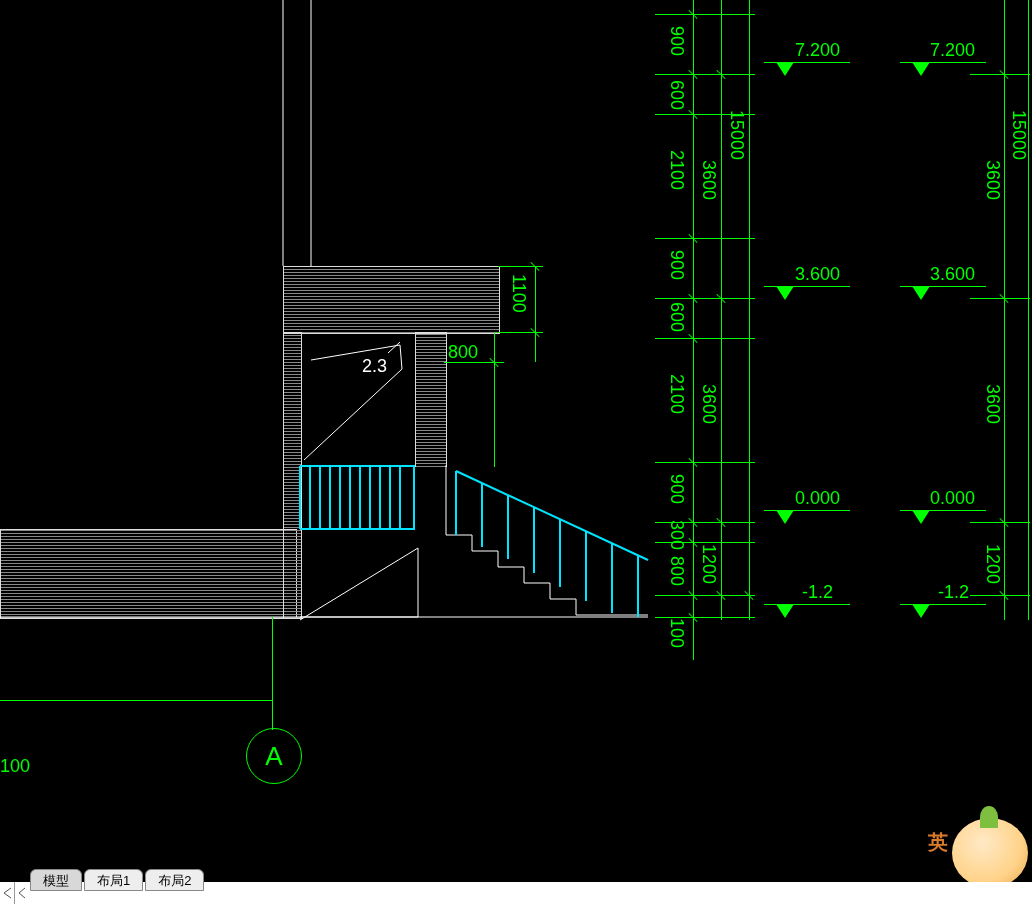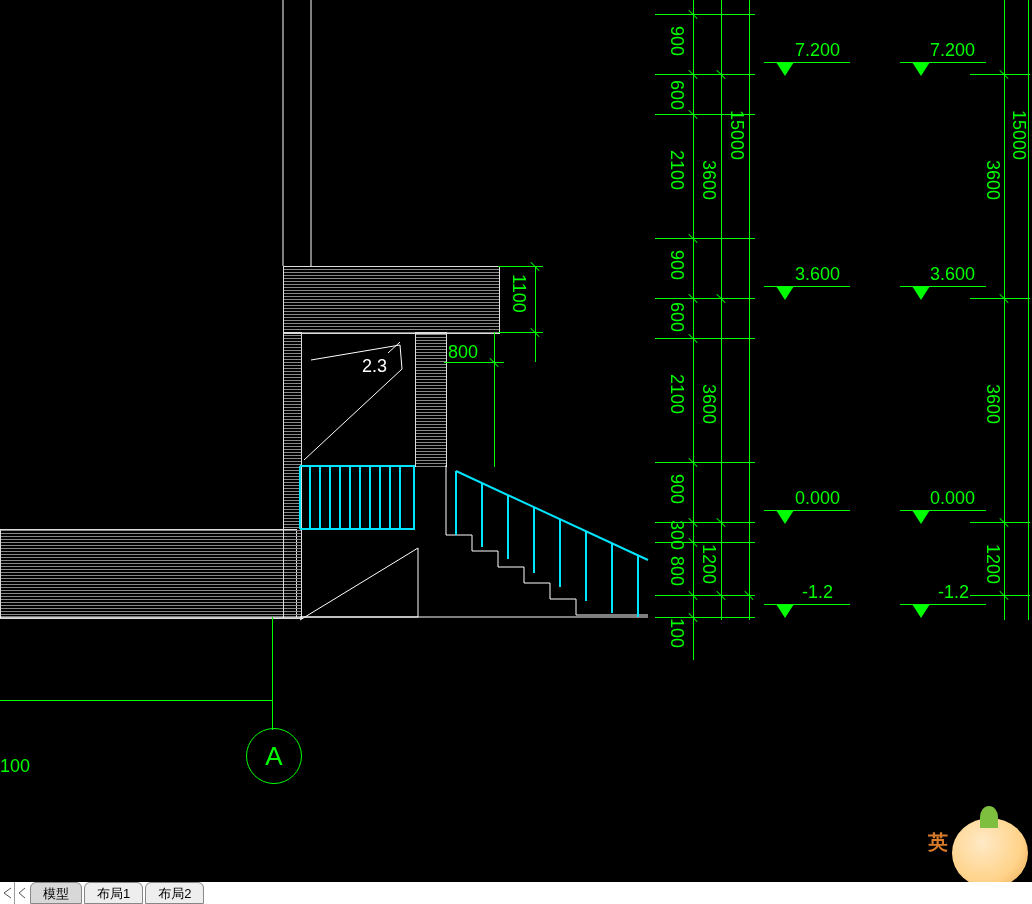--- a/index.html
+++ b/index.html
@@ -42,21 +42,21 @@
   
   .tab-bar {
     position: absolute; left: 0; bottom: 0; width: 1032px; height: 22px;
     background: #fff; display: flex; align-items: flex-end; color: #000;
   }
   .tab-seg { position: relative; height: 22px; display:flex; align-items:center; }
   .tab-sep { width: 0; height: 22px; border-left: 1px solid #999; }
   .tab, .tab-active {
     font-size: 13px; padding: 2px 12px 0 12px; height: 18px;
     border: 1px solid #888; border-top-left-radius: 6px; border-top-right-radius: 6px;
-    background: #eee; margin: 0 1px; cursor: pointer;
+    background: #eee; margin: 13px 1px; cursor: pointer;
   }
   .tab-active { background: #d8d8d8; }
   .mascot {
     position: absolute; right: 4px; bottom: 16px; width: 76px; height: 70px;
     border-radius: 50%; background: radial-gradient(circle at 40% 35%, #ffe9c6 0, #ffd38a 60%, #e8a54c 100%);
   }
   .mascot::before{
     content:""; position:absolute; left:28px; top:-12px; width:18px; height:22px;
     background:#7fbf3f; border-radius: 50% 50% 0 0;
   }

